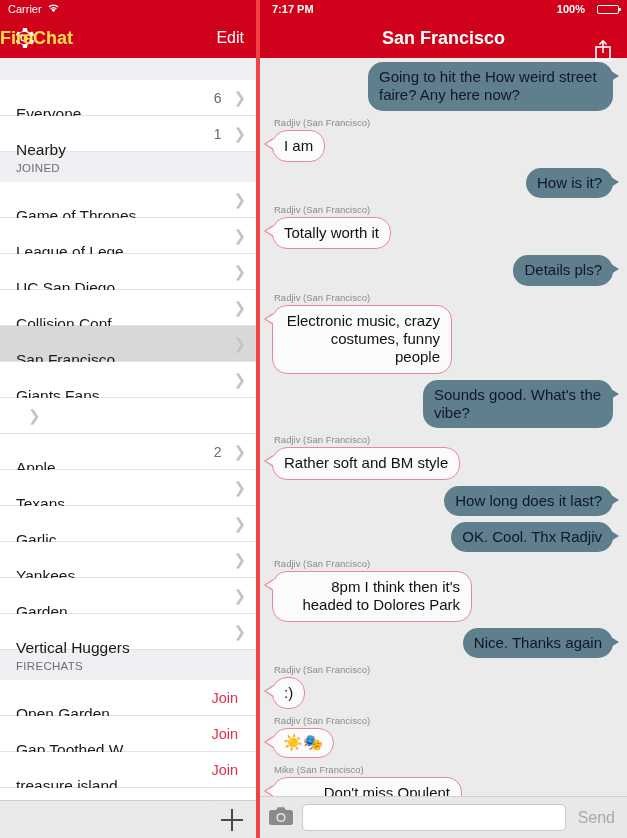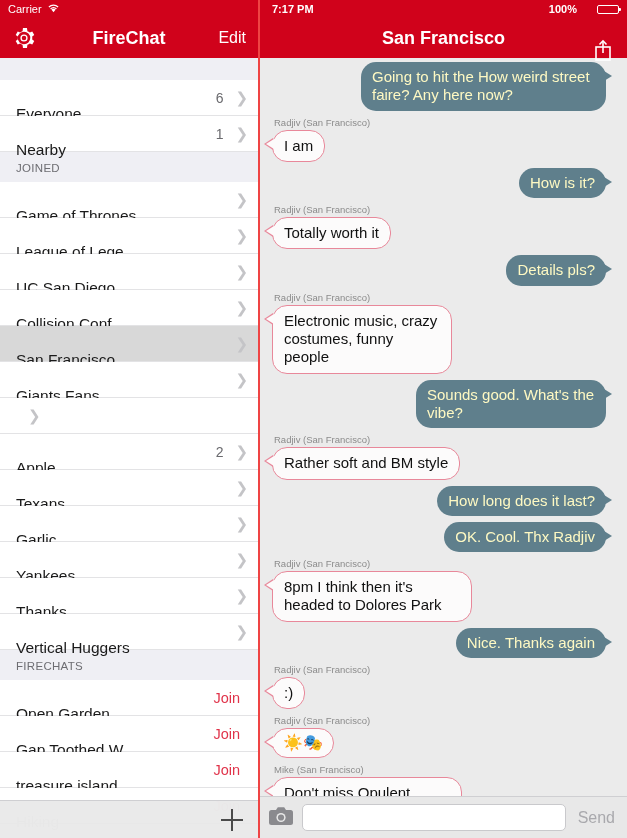--- a/index.html
+++ b/index.html
@@ -13,21 +13,21 @@
     position: relative;
     width: 627px; height: 838px;
     display: flex;
   }
 
   
   #sidebar {
     position: relative;
     width: 260px; height: 838px;
     background: #ffffff;
-    border-right: 2px solid #ef4444;
+    border-right: 4px solid #ef4444;
     overflow: hidden;
     flex: 0 0 260px;
   }
   .statusbar-left {
     height: 18px;
     background: #d0021b;
     display: flex;
     align-items: center;
     padding: 0 8px;
     color: #ffffff;
@@ -45,24 +45,24 @@
     display: flex;
     align-items: center;
     justify-content: space-between;
     padding: 0 12px;
     color: #ffffff;
   }
   .gear-icon { width: 24px; height: 24px; display: block; }
   .nav-title-left {
     font-size: 18px;
     font-weight: bold;
-    color: #ffffff;
+    color: #fde047;
     position: absolute;
     left: 0; right: 0;
-    text-align: center;
+    text-align: left;
     pointer-events: none;
   }
   .edit-btn {
     font-size: 16px;
     color: #ffffff;
     z-index: 2;
   }
 
   .list-scroll {
     position: absolute;
@@ -154,21 +154,21 @@
     height: 18px;
     background: #d0021b;
     display: flex;
     align-items: center;
     justify-content: space-between;
     padding: 0 8px 0 12px;
     color: #ffffff;
     font-size: 11px;
     font-weight: bold;
   }
-  .batt-wrap { display: flex; align-items: center; gap: 20px; text-align: right; }
+  .batt-wrap { display: flex; align-items: center; gap: 12px; text-align: right; }
   .batt-shell {
     width: 22px; height: 9px;
     border: 1px solid #ffffff;
     border-radius: 2px;
     padding: 1px;
     position: relative;
   }
   .batt-fill { width: 100%; height: 100%; background: #ffffff; border-radius: 1px; }
   .batt-nub {
     position: absolute;
@@ -214,36 +214,37 @@
     max-width: 245px;
     padding: 6px 11px;
     border-radius: 15px;
     font-size: 15px;
     line-height: 1.22;
     position: relative;
     word-wrap: break-word;
   }
   .bubble.out {
     background: #5f7f8c;
-    color: #fef9c3;
-    margin-right: 13px;
+    color: #0f172a;
+    margin-right: 6px;
   }
   .bubble.out:after {
     content: "";
     position: absolute;
     right: -6px; top: 9px;
     border-left: 8px solid #5f7f8c;
     border-top: 5px solid transparent;
     border-bottom: 5px solid transparent;
   }
   .bubble.in {
     background: #fcfbfb;
     color: #111111;
     border: 1px solid #e8889a;
     margin-left: 6px;
+    text-align: right;
   }
   .bubble.in:after {
     content: "";
     position: absolute;
     left: -7px; top: 8px;
     border-right: 8px solid #fcfbfb;
     border-top: 5px solid transparent;
     border-bottom: 5px solid transparent;
   }
   .bubble.in:before {
@@ -381,21 +382,21 @@
         <span class="row-label">Garlic</span>
         <span class="row-count"></span>
         <span class="chev">❯</span>
       </div>
       <div class="row">
         <span class="row-label">Yankees</span>
         <span class="row-count"></span>
         <span class="chev">❯</span>
       </div>
       <div class="row">
-        <span class="row-label">Thanks</span>
+        <span class="row-label">Garden</span>
         <span class="row-count"></span>
         <span class="chev">❯</span>
       </div>
       <div class="row">
         <span class="row-label">Vertical Huggers</span>
         <span class="row-count"></span>
         <span class="chev">❯</span>
       </div>
 
       <div class="section-header">FIRECHATS</div>

